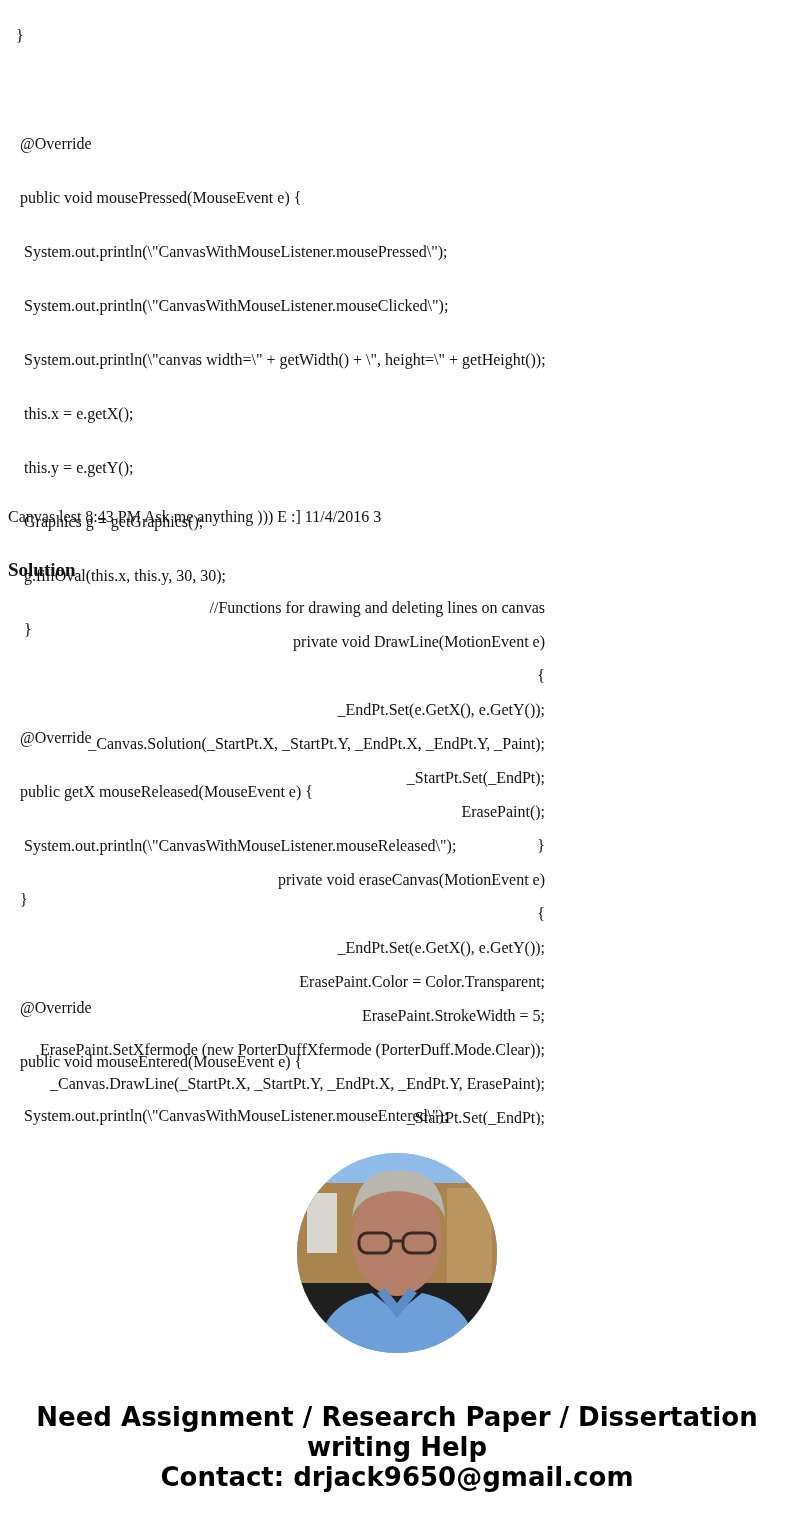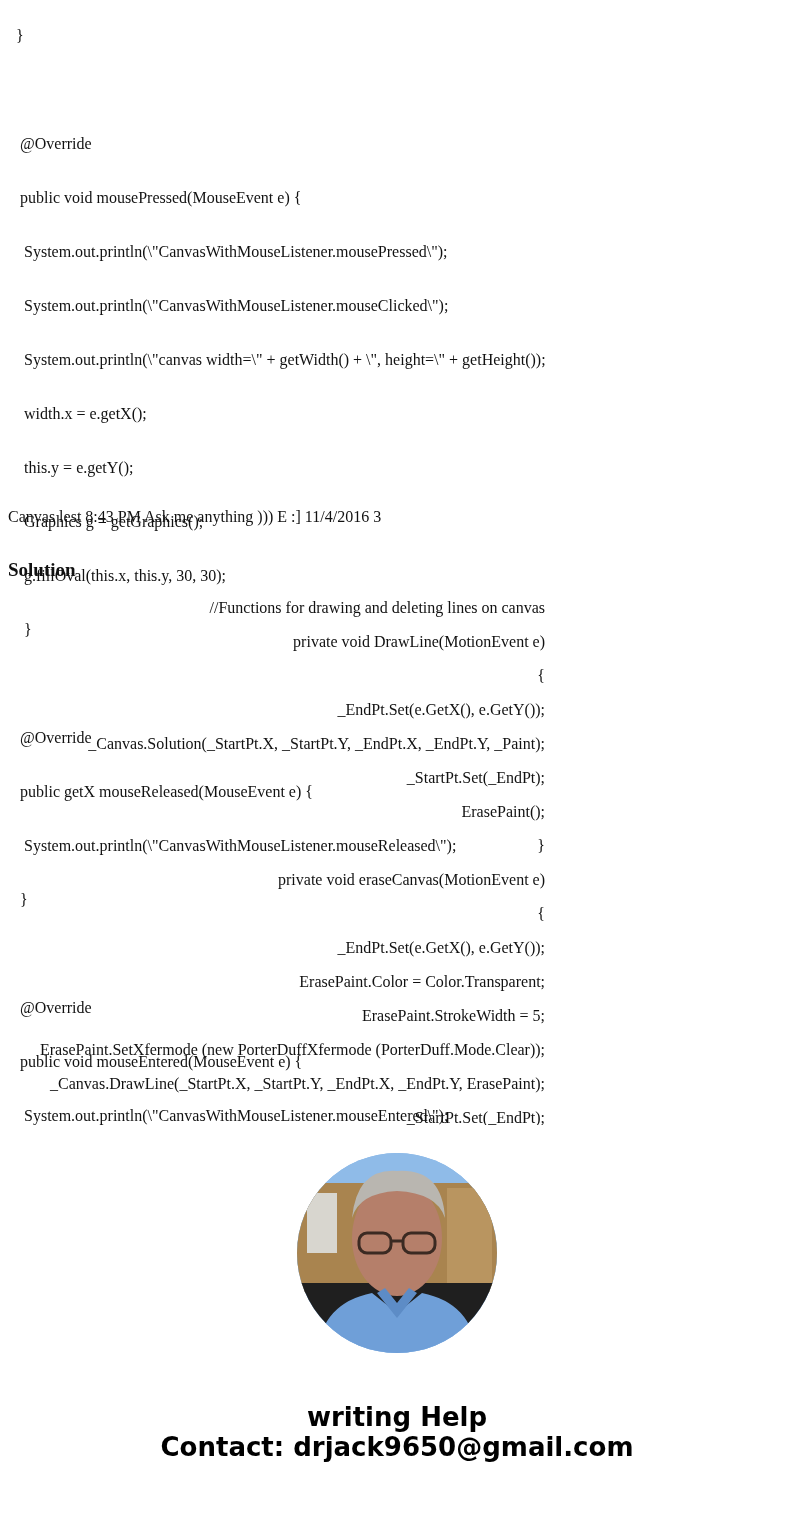--- a/index.html
+++ b/index.html
@@ -85,21 +85,21 @@
 
 <div class="doc-viewport">
   <div class="code-block">
     <span class="code-line">    }</span>
     <span class="code-line"></span>
     <span class="code-line">     @Override</span>
     <span class="code-line">     public void mousePressed(MouseEvent e) {</span>
     <span class="code-line">      System.out.println(\"CanvasWithMouseListener.mousePressed\");</span>
     <span class="code-line">      System.out.println(\"CanvasWithMouseListener.mouseClicked\");</span>
     <span class="code-line">      System.out.println(\"canvas width=\" + getWidth() + \", height=\" + getHeight());</span>
-    <span class="code-line">      width.x = e.getX();</span>
+    <span class="code-line">      this.x = e.getX();</span>
     <span class="code-line">      this.y = e.getY();</span>
     <span class="code-line">      Graphics g = getGraphics();</span>
     <span class="code-line">      g.fillOval(this.x, this.y, 30, 30);</span>
     <span class="code-line">      }</span>
     <span class="code-line"></span>
     <span class="code-line">     @Override</span>
     <span class="code-line">     public getX mouseReleased(MouseEvent e) {</span>
     <span class="code-line">      System.out.println(\"CanvasWithMouseListener.mouseReleased\");</span>
     <span class="code-line">     }</span>
     <span class="code-line"></span>
@@ -151,15 +151,16 @@
     <path d="M55 65 Q60 15 100 18 Q145 15 148 65 Q140 40 100 38 Q62 40 55 65 Z" fill="#b9b6b0"></path>
     <rect x="62" y="80" width="32" height="20" rx="8" fill="none" stroke="#3b2a22" stroke-width="3"></rect>
     <rect x="106" y="80" width="32" height="20" rx="8" fill="none" stroke="#3b2a22" stroke-width="3"></rect>
     <line x1="94" y1="88" x2="106" y2="88" stroke="#3b2a22" stroke-width="3"></line>
     <path d="M20 200 Q25 150 75 140 L100 160 L125 140 Q175 150 180 200 Z" fill="#6f9fd8"></path>
     <path d="M80 140 L100 165 L120 140 L112 135 L100 150 L88 135 Z" fill="#5d8cc6"></path>
   </svg>
 </div>
 
 <div class="promo">
+  <span>Need Assignment / Research Paper / Dissertation</span>
   <span>writing Help</span>
   <span>Contact: drjack9650@gmail.com</span>
 </div>
 
 </body></html>

